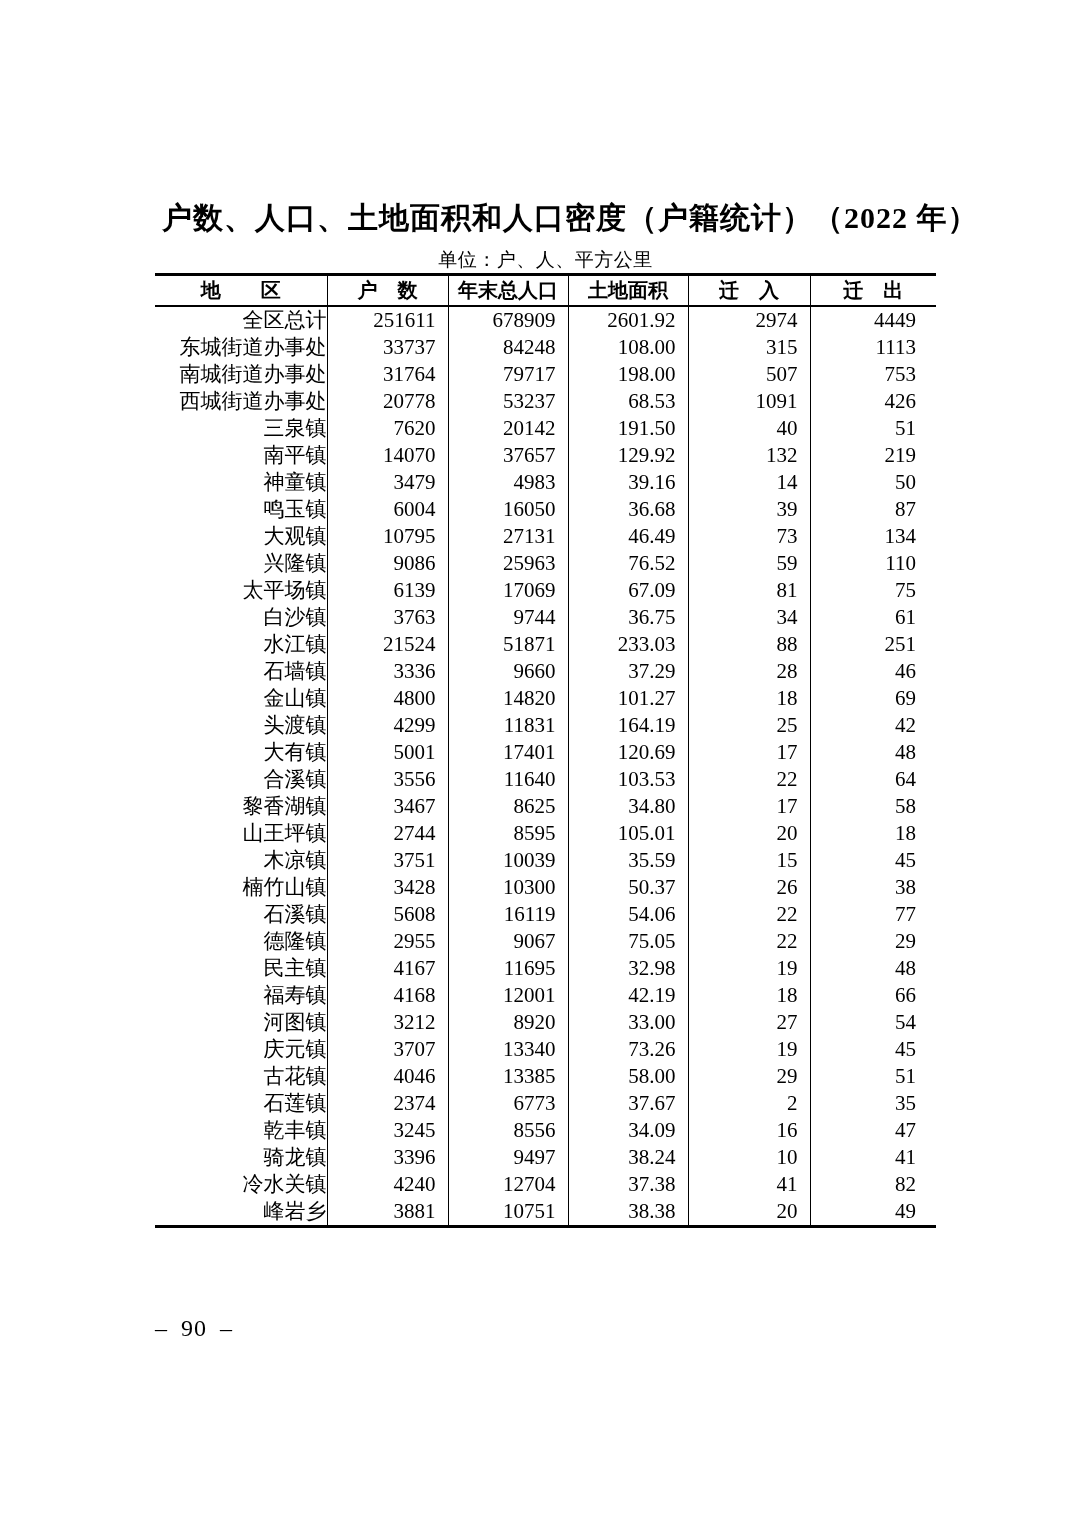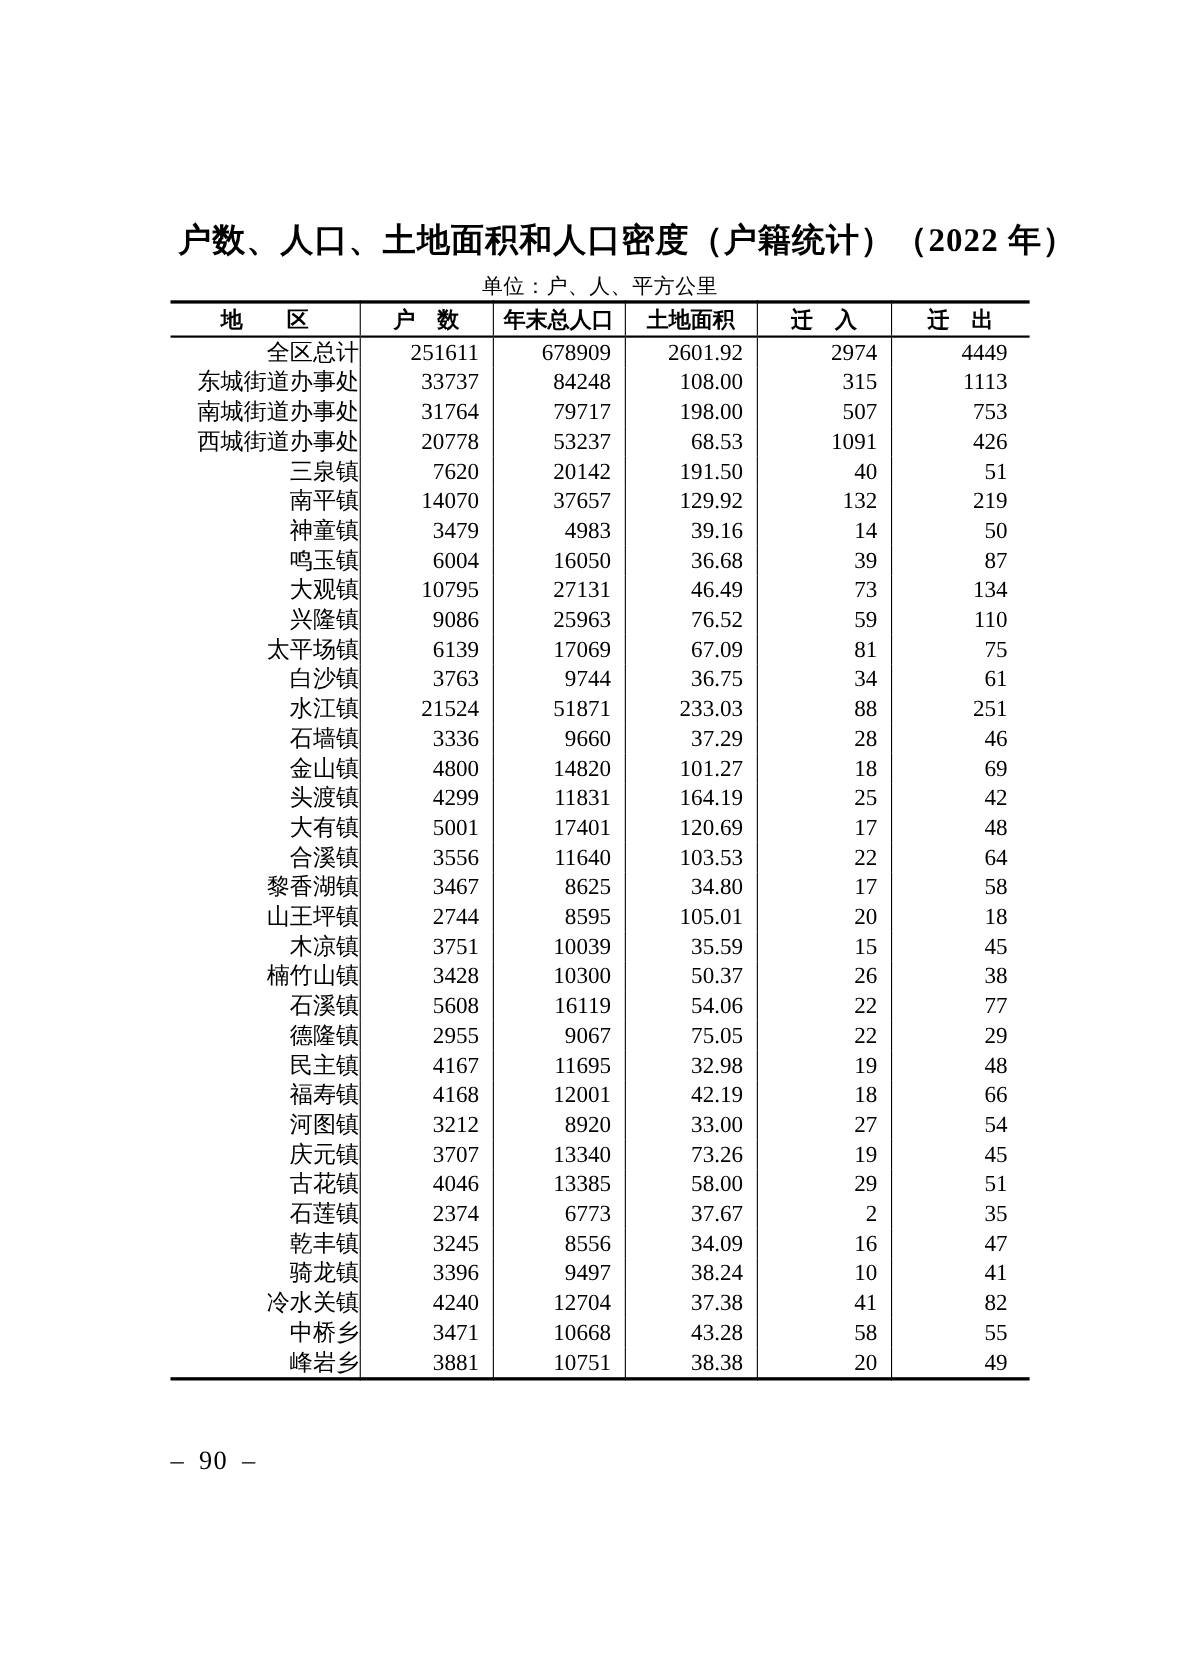--- a/index.html
+++ b/index.html
@@ -380,28 +380,20 @@
         </tr>
         <tr>
           <td class="region">冷水关镇</td>
           <td>4240</td>
           <td>12704</td>
           <td>37.38</td>
           <td>41</td>
           <td class="last">82</td>
         </tr>
         <tr>
-          <td class="region">中桥乡</td>
-          <td>3471</td>
-          <td>10668</td>
-          <td>43.28</td>
-          <td>58</td>
-          <td class="last">55</td>
-        </tr>
-        <tr>
           <td class="region">峰岩乡</td>
           <td>3881</td>
           <td>10751</td>
           <td>38.38</td>
           <td>20</td>
           <td class="last">49</td>
         </tr>
       </tbody>
   </table>
 

